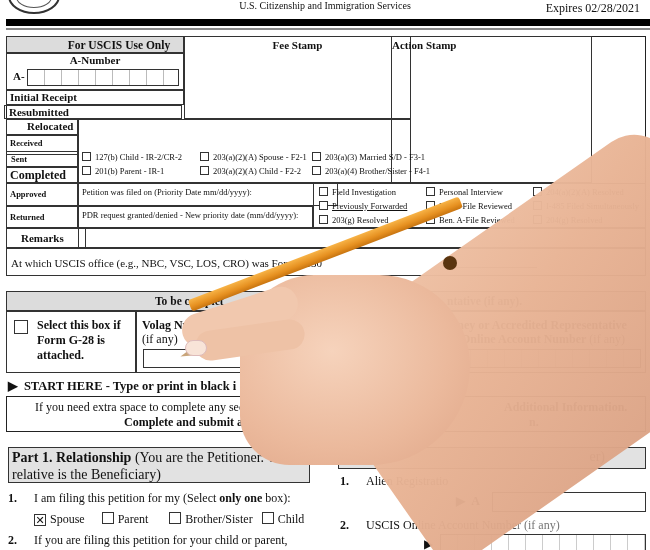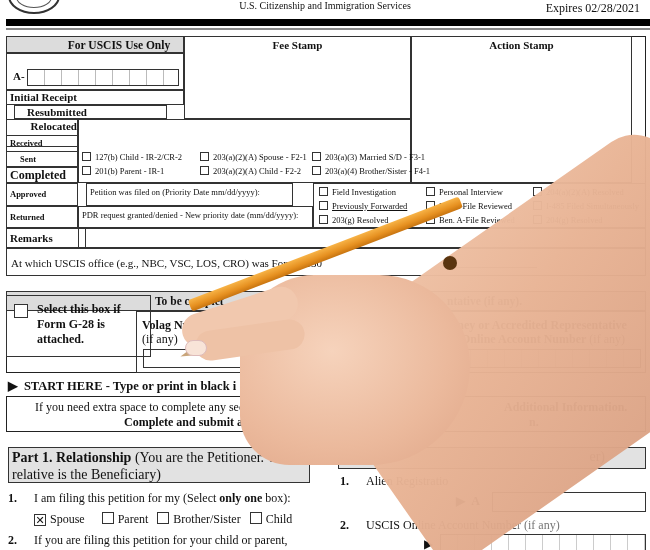--- a/index.html
+++ b/index.html
@@ -41,75 +41,76 @@
     </div>
   <div class="agency">U.S. Citizenship and Immigration Services</div>
   <div class="expires">Expires 02/28/2021</div>
 </div>
 <div class="blackbar"></div>
 <div class="greyline"></div>
 
 <div class="box" style="left:6px;top:36px;width:640px;height:240px;"></div>
 <div class="cell grey bold" style="left:6px;top:36px;width:178px;height:17px;text-align:center;font-size:11.5px;line-height:16px;">For USCIS Use Only</div>
 <div class="cell bold" style="left:184px;top:36px;width:227px;height:83px;text-align:center;padding-top:2px;">Fee Stamp</div>
-<div class="cell bold" style="left:411px;top:36px;width:221px;height:147px;text-align:center;padding-top:2px;">Action Stamp</div>
+<div class="cell bold" style="left:391px;top:36px;width:201px;height:147px;text-align:left;padding-top:2px;">Action Stamp</div>
 
 <div class="cell" style="left:6px;top:53px;width:178px;height:37px;">
+  <div class="bold" style="text-align:center;font-size:11px;">A-Number</div>
   <div class="row" style="left:6px;top:15px;">
     <span class="bold">A-</span>
     <span style="display:inline-block;width:152px;height:17px;border:1px solid #333;vertical-align:middle;background:repeating-linear-gradient(90deg,#fff 0 16px,#bbb 16px 17px);"></span>
   </div>
 </div>
 <div class="cell bold" style="left:6px;top:90px;width:178px;height:15px;padding-left:3px;line-height:13px;">Initial Receipt</div>
-<div class="cell bold" style="left:14px;top:105px;width:153px;height:14px;padding-left:12px;line-height:12px;">Resubmitted</div>
+<div class="cell bold" style="left:4px;top:105px;width:178px;height:14px;padding-left:4px;line-height:12px;">Resubmitted</div>
 
-<div class="cell bold" style="left:6px;top:119px;width:72px;height:28px;padding-left:10px;text-align:right;">Relocated</div>
-<div class="cell bold tiny" style="left:6px;top:135px;width:72px;height:32px;padding-left:3px;line-height:14px;">Received</div>
-<div class="cell bold tiny" style="left:6px;top:151px;width:72px;height:16px;padding-left:13px;line-height:14px;">Sent</div>
+<div class="cell bold" style="left:6px;top:119px;width:72px;height:16px;padding-left:20px;">Relocated</div>
+<div class="cell bold tiny" style="left:6px;top:135px;width:72px;height:20px;padding-left:3px;line-height:14px;">Received</div>
+<div class="cell bold tiny" style="left:6px;top:151px;width:72px;height:16px;padding-left:4px;line-height:14px;">Sent</div>
 <div class="cell bold" style="left:6px;top:167px;width:72px;height:16px;padding-left:3px;font-size:12px;">Completed</div>
 <div class="cell bold tiny" style="left:6px;top:183px;width:72px;height:23px;padding-left:3px;line-height:20px;">Approved</div>
 <div class="cell bold tiny" style="left:6px;top:206px;width:72px;height:22px;padding-left:3px;line-height:20px;">Returned</div>
 
 <div class="cell" style="left:78px;top:119px;width:333px;height:64px;">
   <div class="row tiny" style="left:3px;top:32px;">
     <span style="display:inline-block;width:118px;"><span class="cb"></span><span>127(b) Child - IR-2/CR-2</span></span><span style="display:inline-block;width:112px;"><span class="cb"></span><span>203(a)(2)(A) Spouse - F2-1</span></span><span><span class="cb"></span><span>203(a)(3) Married  S/D - F3-1</span></span>
   </div>
   <div class="row tiny" style="left:3px;top:46px;">
     <span style="display:inline-block;width:118px;"><span class="cb"></span><span>201(b) Parent - IR-1</span></span><span style="display:inline-block;width:112px;"><span class="cb"></span><span>203(a)(2)(A) Child - F2-2</span></span><span><span class="cb"></span><span>203(a)(4) Brother/Sister - F4-1</span></span>
   </div>
 </div>
 
-<div class="cell tiny" style="left:78px;top:183px;width:207px;height:23px;padding:3px;margin-left:8px;">Petition was filed on (Priority Date mm/dd/yyyy):</div>
+<div class="cell tiny" style="left:78px;top:183px;width:260px;height:23px;padding:3px;">Petition was filed on (Priority Date mm/dd/yyyy):</div>
 <div class="cell tiny" style="left:78px;top:206px;width:235px;height:22px;padding:3px;">PDR request granted/denied - New priority date (mm/dd/yyyy):</div>
 
 <div class="cell tiny" style="left:313px;top:183px;width:333px;height:45px;">
   <div class="row" style="left:5px;top:3px;">
     <span style="display:inline-block;width:107px;"><span class="cb"></span><span>Field Investigation</span></span><span style="display:inline-block;width:107px;"><span class="cb"></span><span>Personal Interview</span></span><span><span class="cb"></span><span>204(a)(2)(A) Resolved</span></span>
   </div>
   <div class="row" style="left:5px;top:17px;">
     <span style="display:inline-block;width:107px;text-decoration:underline;"><span class="cb"></span><span>Previously Forwarded</span></span><span style="display:inline-block;width:107px;"><span class="cb"></span><span>Pet. A-File Reviewed</span></span><span><span class="cb"></span><span>I-485 Filed Simultaneously</span></span>
   </div>
   <div class="row" style="left:5px;top:31px;">
     <span style="display:inline-block;width:107px;"><span class="cb"></span><span>203(g) Resolved</span></span><span style="display:inline-block;width:107px;"><span class="cb"></span><span>Ben. A-File Reviewed</span></span><span><span class="cb"></span><span>204(g) Resolved</span></span>
   </div>
 </div>
 
-<div class="cell bold" style="left:6px;top:228px;width:80px;height:20px;padding-left:3px;line-height:18px;">Remarks</div>
+<div class="cell bold" style="left:6px;top:228px;width:80px;height:20px;padding-left:14px;line-height:18px;">Remarks</div>
 <div class="cell" style="left:78px;top:228px;width:568px;height:20px;"></div>
 <div class="cell" style="left:6px;top:248px;width:640px;height:28px;">
   <span style="position:absolute;left:4px;top:8px;">At which USCIS office (e.g., NBC, VSC, LOS, CRO) was Form I-130</span>
   <span style="position:absolute;left:440px;top:18px;width:90px;height:1px;background:#777;"></span>
 </div>
 
 <div class="box" style="left:6px;top:291px;width:640px;height:82px;"></div>
 <div class="cell grey bold" style="left:6px;top:291px;width:640px;height:20px;font-size:11.5px;line-height:18px;">
   <span style="position:absolute;left:148px;">To be complet</span>
   <span style="position:absolute;left:440px;">ntative (if any).</span>
 </div>
-<div class="cell" style="left:6px;top:295px;width:145px;height:62px;">
+<div class="cell" style="left:6px;top:311px;width:130px;height:62px;">
   <span class="cb" style="position:absolute;left:7px;top:8px;width:14px;height:14px;"></span>
   <div class="bold" style="position:absolute;left:30px;top:6px;width:95px;font-size:12px;line-height:15px;">Select this box if Form G-28 is attached.</div>
 </div>
 <div class="cell" style="left:136px;top:311px;width:135px;height:62px;">
   <div class="bold" style="position:absolute;left:5px;top:6px;font-size:12px;">Volag Numb</div>
   <div style="position:absolute;left:5px;top:20px;font-size:12px;">(if any)</div>
   <div style="position:absolute;left:6px;top:37px;width:122px;height:19px;border:1px solid #333;"></div>
 </div>
 <div class="cell" style="left:271px;top:311px;width:160px;height:62px;">
   <div style="position:absolute;left:5px;top:20px;font-size:12px;">(i</div>
@@ -131,21 +132,21 @@
   <div class="bold" style="position:absolute;left:117px;top:18px;">Complete and submit as many copies</div>
   <div class="bold" style="position:absolute;left:522px;top:18px;">n.</div>
 </div>
 
 <div class="p1head"><span class="bold">Part 1.  Relationship</span><span> (You are the Petitioner.  Your relative is the Beneficiary)</span></div>
 <div class="txt" style="left:8px;top:491px;">
   <span class="num">1.</span><span>I am filing this petition for my (Select </span><b>only one</b><span> box):</span>
 </div>
 <div class="txt" style="left:34px;top:512px;">
   <span style="margin-right:14px;"><span class="cb" style="width:12px;height:12px;text-align:center;font-size:11px;line-height:10px;">✕</span><span>Spouse</span></span>
-  <span style="margin-right:6px;"><span class="cb" style="width:12px;height:12px;"></span><span>Parent</span></span>
+  <span style="margin-right:18px;"><span class="cb" style="width:12px;height:12px;"></span><span>Parent</span></span>
   <span style="margin-right:6px;"><span class="cb" style="width:12px;height:12px;"></span><span>Brother/Sister</span></span>
   <span><span class="cb" style="width:12px;height:12px;"></span><span>Child</span></span>
 </div>
 <div class="txt" style="left:8px;top:533px;">
   <span class="num">2.</span><span>If you are filing this petition for your child or parent,</span>
 </div>
 
 <div class="p2head"><span class="bold">Part 2.  In</span><span style="position:absolute;right:40px;">er)</span></div>
 <div class="txt" style="left:340px;top:474px;"><span class="num">1.</span><span>Alien Registratio</span></div>
 <div class="txt bold" style="left:456px;top:494px;"><span>▶</span>&nbsp;&nbsp;<span>A</span></div>

